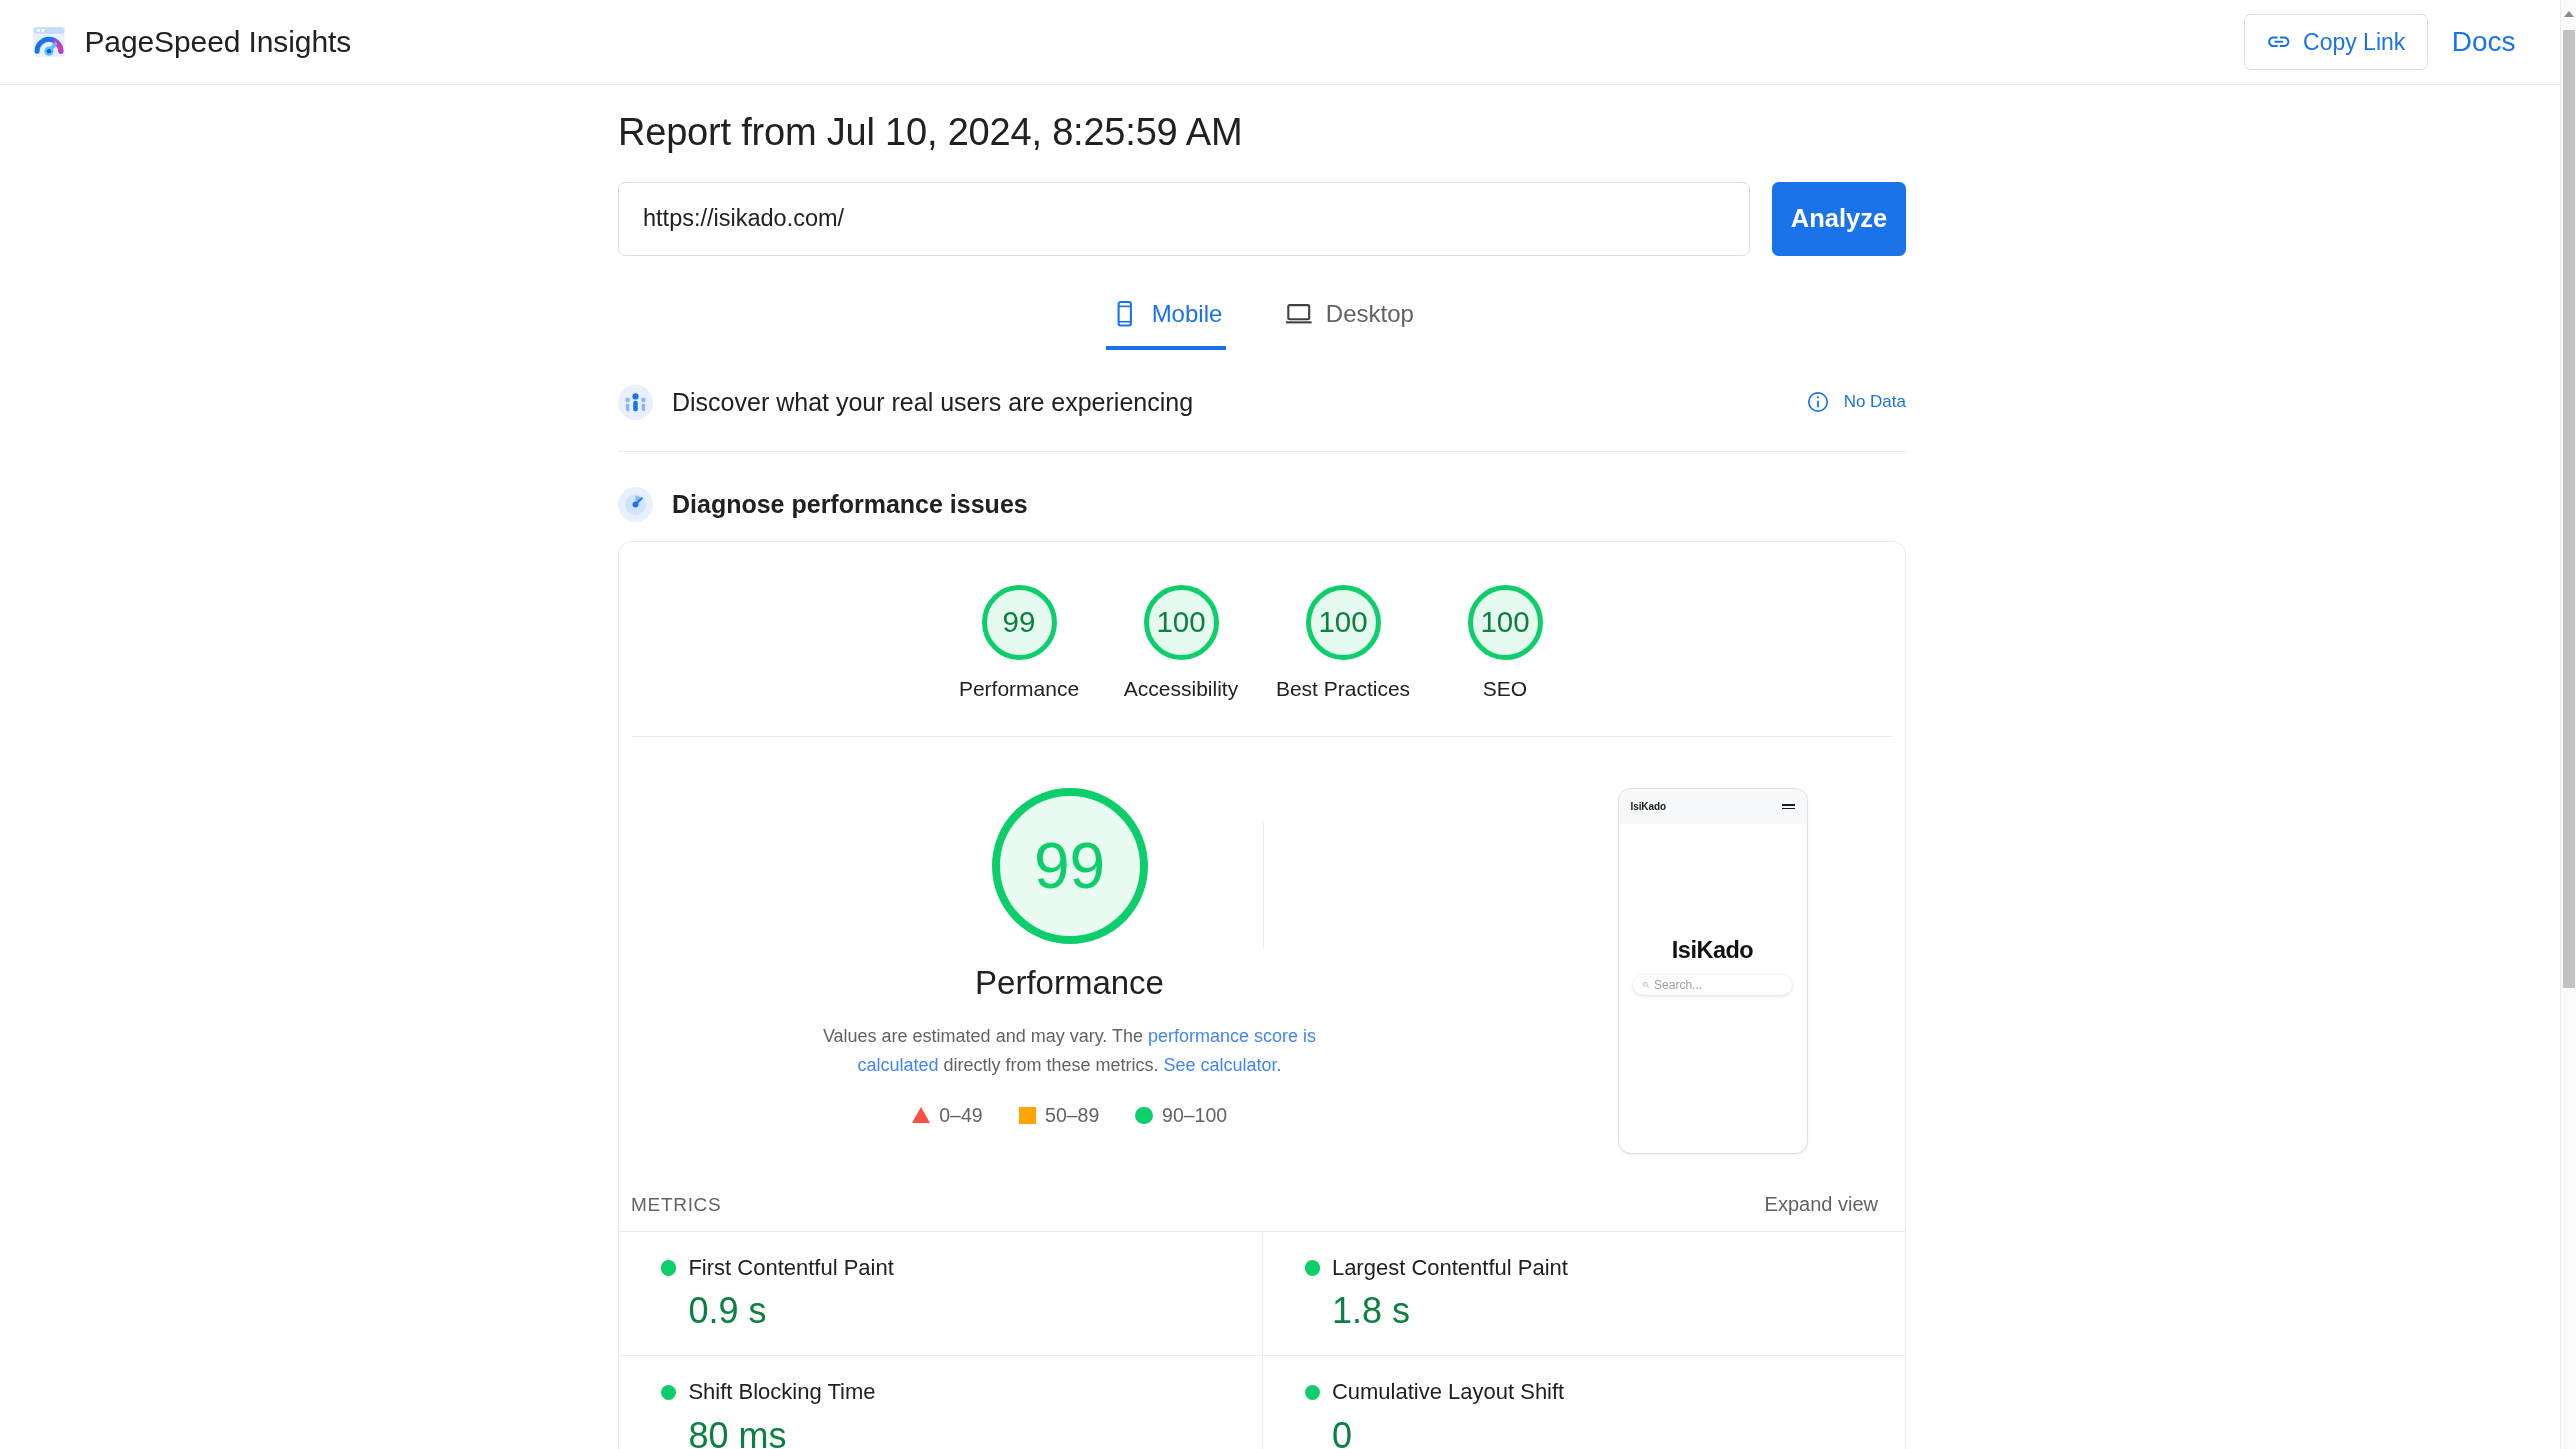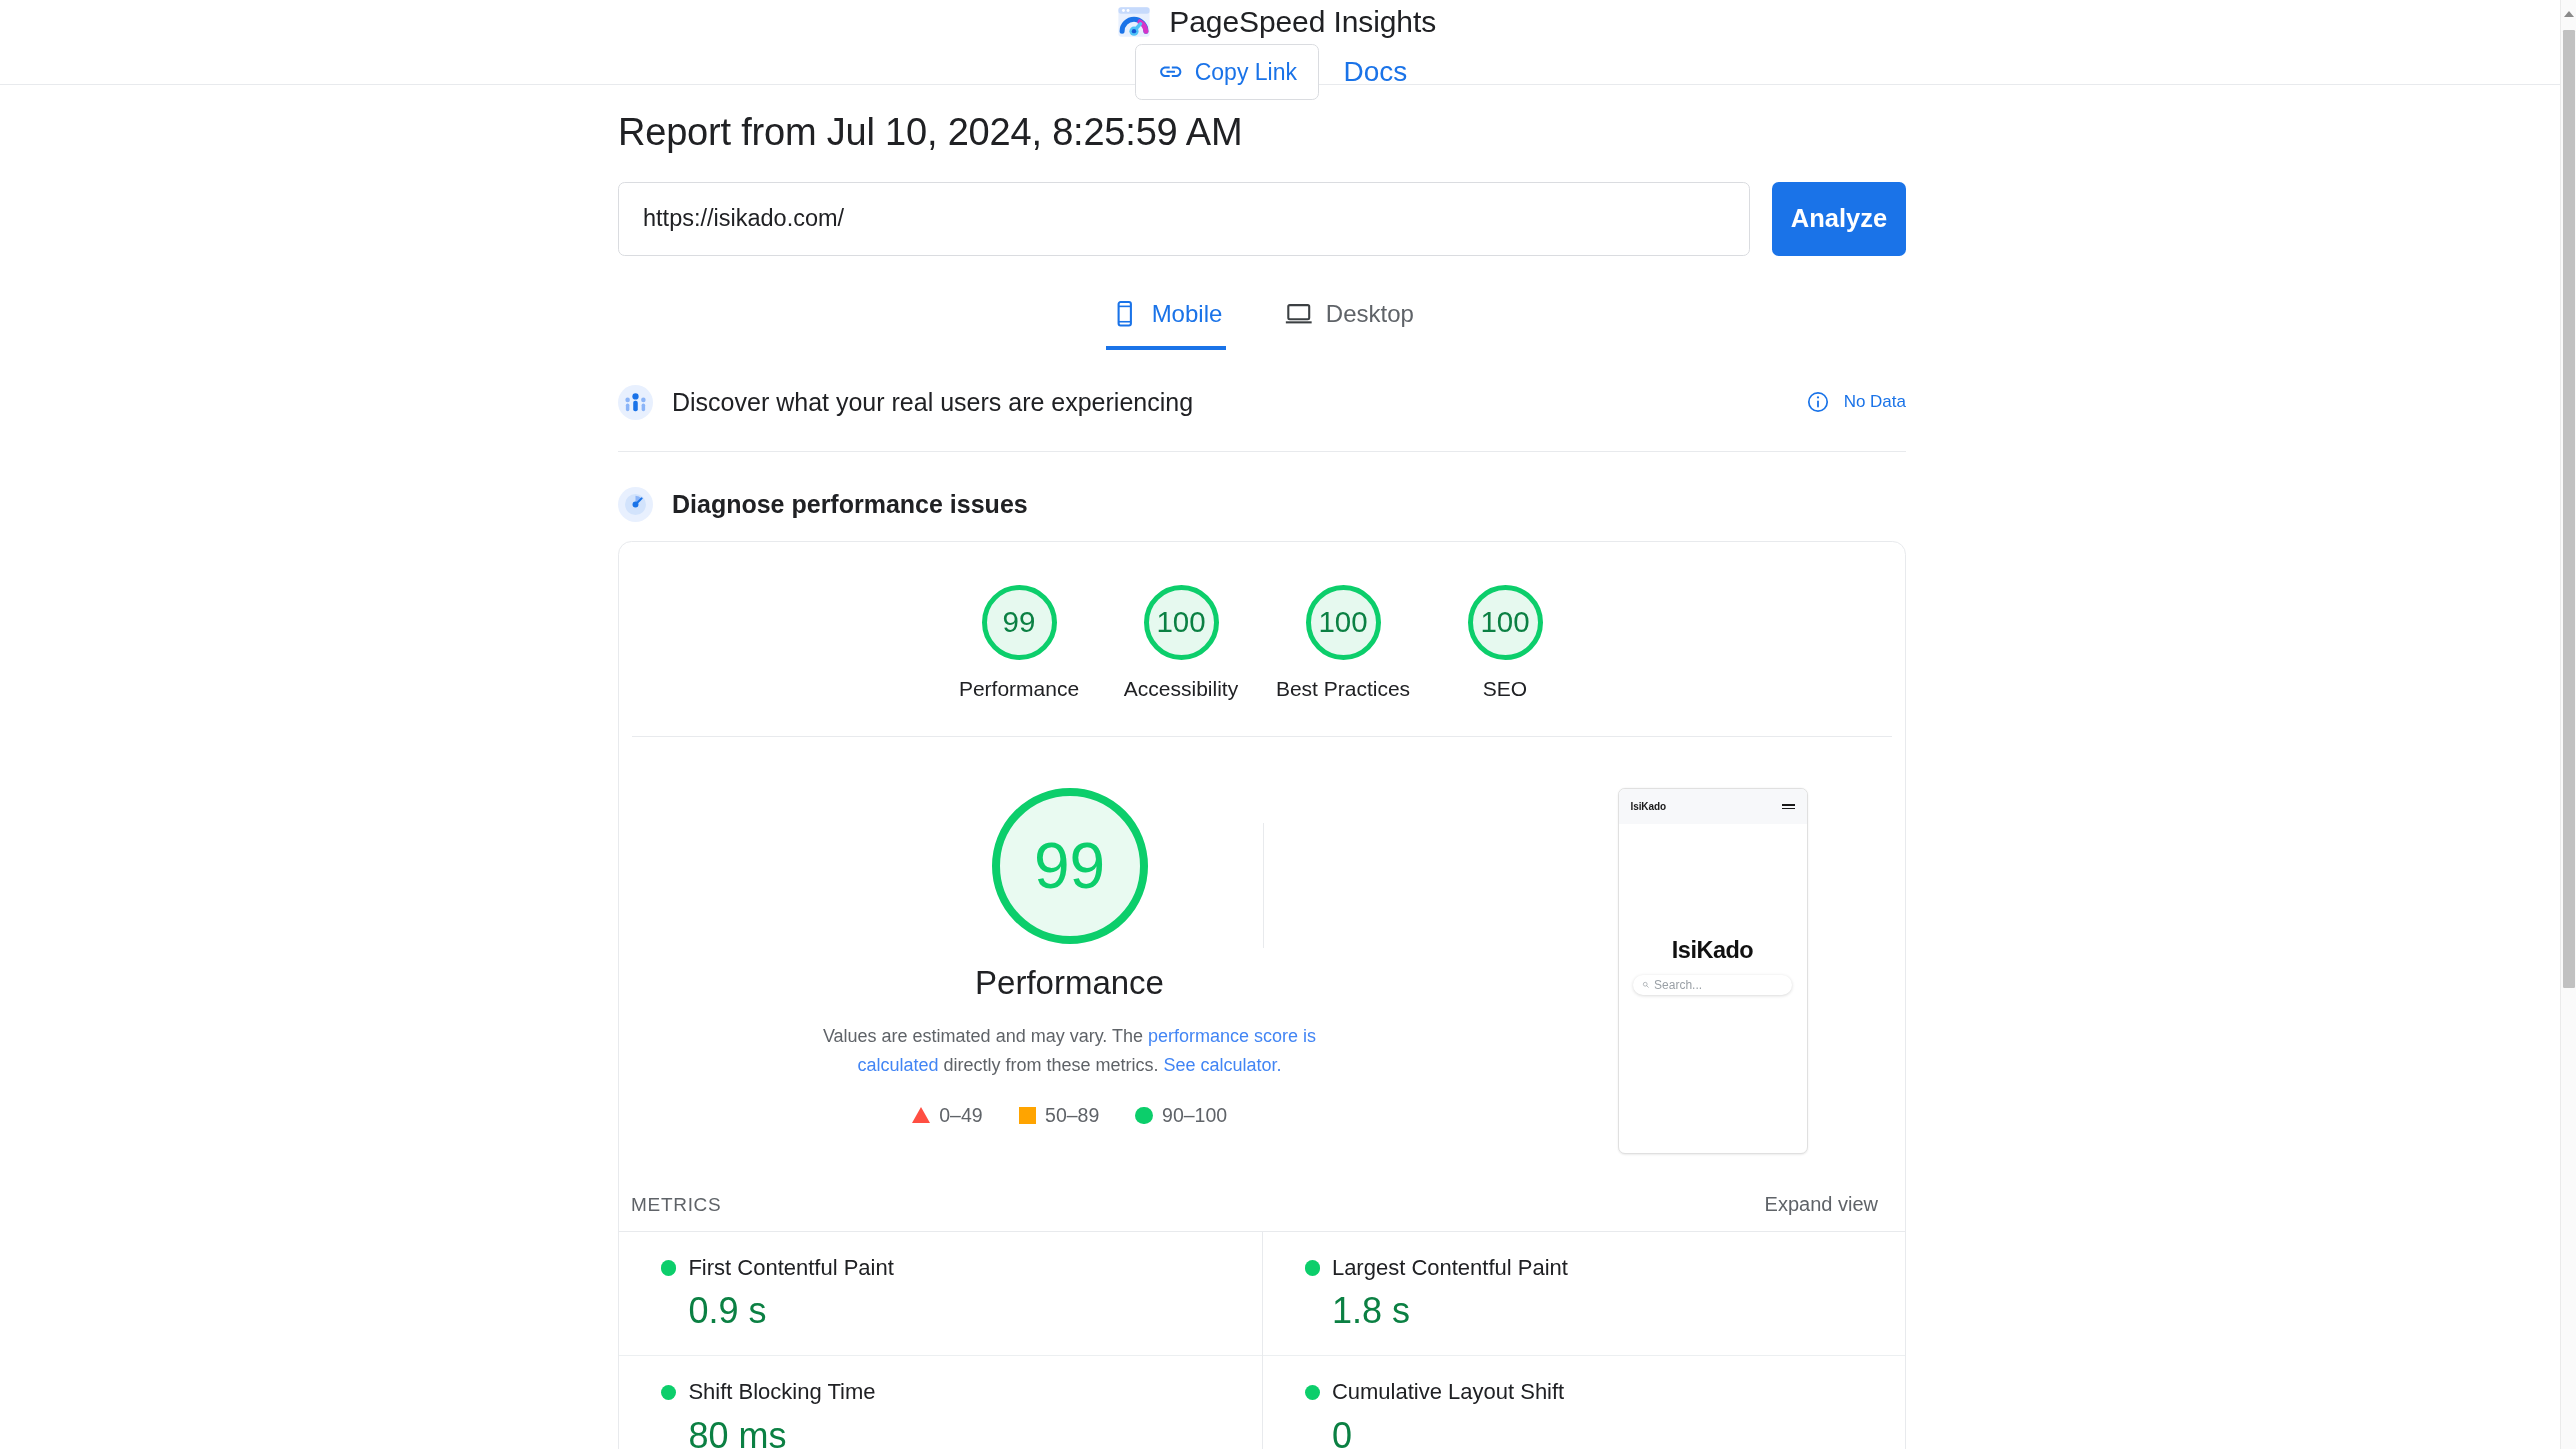--- a/index.html
+++ b/index.html
@@ -17,21 +17,20 @@
     position: absolute;
     top: 0; left: 0;
     width: 2560px;
     height: 85px;
     background: #ffffff;
     border-bottom: 1.3px solid #e8eaed;
     display: flex;
     align-items: center;
     justify-content: space-between;
     padding: 0 39px 0 27px;
-    flex-direction: column;
   }
   .brand { display: flex; align-items: center; gap: 13.4px; }
   .brand-logo { width: 44px; height: 44px; display: block; }
   .brand-title {
     font-size: 30px;
     color: #202124;
     font-weight: 400;
     letter-spacing: -0.1px;
     white-space: nowrap;
   }
@@ -261,21 +260,21 @@
     width: 385px;
     display: flex;
     justify-content: center;
     padding-top: 0;
   }
   
   .thumb {
     width: 190px;
     height: 366px;
     border: 1.3px solid #e0e0e0;
-    border-radius: 7px;
+    border-radius: 13px;
     background: #ffffff;
     overflow: hidden;
     display: flex;
     flex-direction: column;
     box-shadow: 0 0.7px 2px rgba(0,0,0,0.08);
   }
   .thumb-bar {
     height: 35px;
     background: #f7f8fa;
     display: flex;

